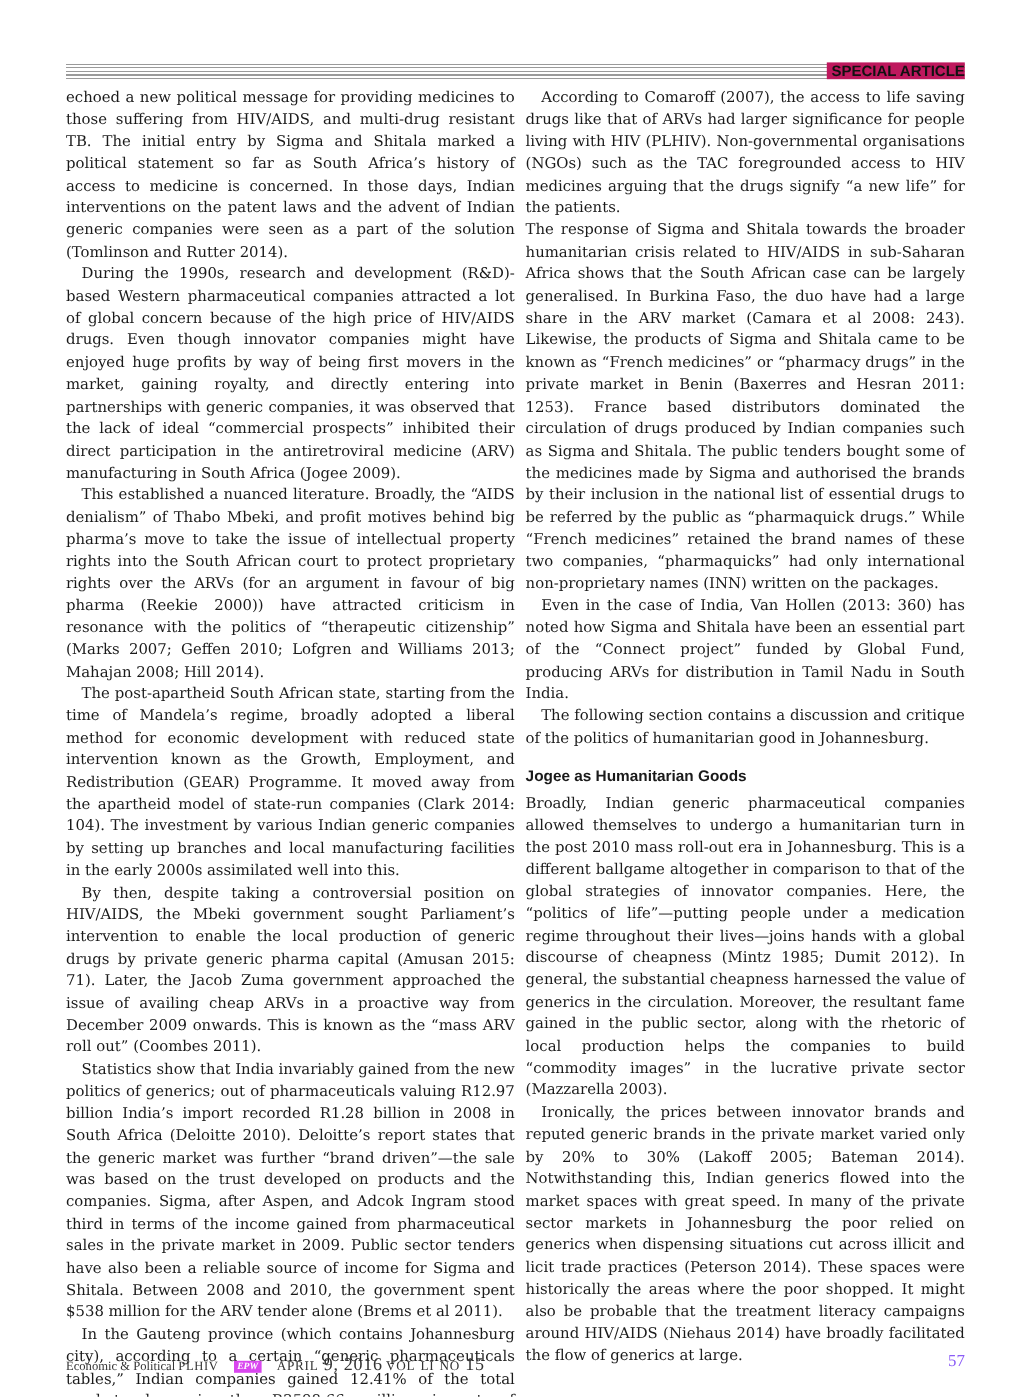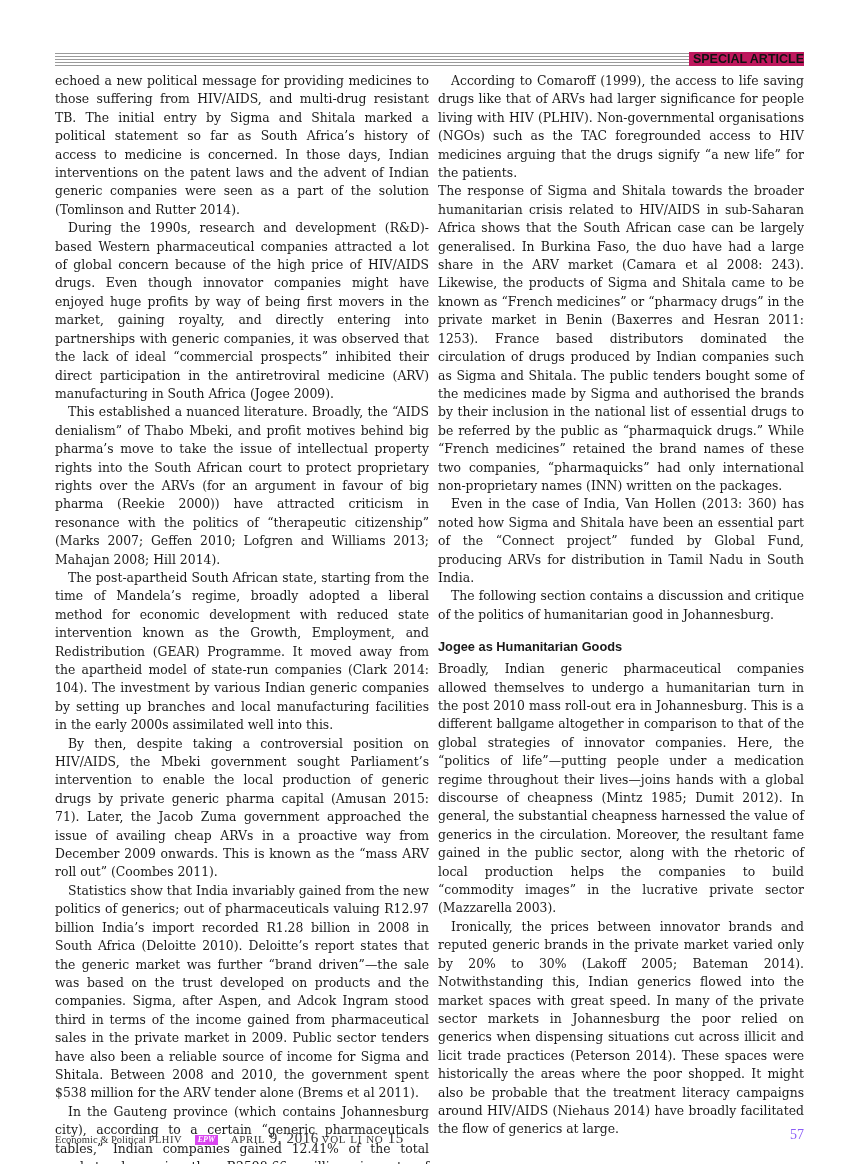--- a/index.html
+++ b/index.html
@@ -35,21 +35,21 @@
   <p class="noindent">echoed a new political message for providing medicines to those suffering from HIV/AIDS, and multi-drug resistant TB. The initial entry by Sigma and Shitala marked a political statement so far as South Africa’s history of access to medicine is concerned. In those days, Indian interventions on the patent laws and the advent of Indian generic companies were seen as a part of the solution (Tomlinson and Rutter 2014).</p>
   <p>During the 1990s, research and development (R&amp;D)-based Western pharmaceutical companies attracted a lot of global concern because of the high price of HIV/AIDS drugs. Even though innovator companies might have enjoyed huge profits by way of being first movers in the market, gaining royalty, and directly entering into partnerships with generic companies, it was observed that the lack of ideal “commercial prospects” inhibited their direct participation in the antiretroviral medicine (ARV) manufacturing in South Africa (Jogee 2009).</p>
   <p>This established a nuanced literature. Broadly, the “AIDS denialism” of Thabo Mbeki, and profit motives behind big pharma’s move to take the issue of intellectual property rights into the South African court to protect proprietary rights over the ARVs (for an argument in favour of big pharma (Reekie 2000)) have attracted criticism in resonance with the politics of “therapeutic citizenship” (Marks 2007; Geffen 2010; Lofgren and Williams 2013; Mahajan 2008; Hill 2014).</p>
   <p>The post-apartheid South African state, starting from the time of Mandela’s regime, broadly adopted a liberal method for economic development with reduced state intervention known as the Growth, Employment, and Redistribution (GEAR) Programme. It moved away from the apartheid model of state-run companies (Clark 2014: 104). The investment by various Indian generic companies by setting up branches and local manufacturing facilities in the early 2000s assimilated well into this.</p>
   <p>By then, despite taking a controversial position on HIV/AIDS, the Mbeki government sought Parliament’s intervention to enable the local production of generic drugs by private generic pharma capital (Amusan 2015: 71). Later, the Jacob Zuma government approached the issue of availing cheap ARVs in a proactive way from December 2009 onwards. This is known as the “mass ARV roll out” (Coombes 2011).</p>
   <p>Statistics show that India invariably gained from the new politics of generics; out of pharmaceuticals valuing R12.97 billion India’s import recorded R1.28 billion in 2008 in South Africa (Deloitte 2010). Deloitte’s report states that the generic market was further “brand driven”—the sale was based on the trust developed on products and the companies. Sigma, after Aspen, and Adcok Ingram stood third in terms of the income gained from pharmaceutical sales in the private market in 2009. Public sector tenders have also been a reliable source of income for Sigma and Shitala. Between 2008 and 2010, the government spent $538 million for the ARV tender alone (Brems et al 2011).</p>
   <p>In the Gauteng province (which contains Johannesburg city), according to a certain “generic pharmaceuticals tables,” Indian companies gained 12.41% of the total market share in the R2598.66 million import of pharmaceuticals, and medical equipment in 2013 (Gauteng Growth Development Agency 2014).</p>
 </div>
 
 <div class="col right">
-  <p>According to Comaroff (1999), the access to life saving drugs like that of ARVs had larger significance for people living with HIV (PLHIV). Non-governmental organisations (NGOs) such as the TAC foregrounded access to HIV medicines arguing that the drugs signify “a new life” for the patients.</p>
+  <p>According to Comaroff (2007), the access to life saving drugs like that of ARVs had larger significance for people living with HIV (PLHIV). Non-governmental organisations (NGOs) such as the TAC foregrounded access to HIV medicines arguing that the drugs signify “a new life” for the patients.</p>
   <p class="noindent">The response of Sigma and Shitala towards the broader humanitarian crisis related to HIV/AIDS in sub-Saharan Africa shows that the South African case can be largely generalised. In Burkina Faso, the duo have had a large share in the ARV market (Camara et al 2008: 243). Likewise, the products of Sigma and Shitala came to be known as “French medicines” or “pharmacy drugs” in the private market in Benin (Baxerres and Hesran 2011: 1253). France based distributors dominated the circulation of drugs produced by Indian companies such as Sigma and Shitala. The public tenders bought some of the medicines made by Sigma and authorised the brands by their inclusion in the national list of essential drugs to be referred by the public as “pharmaquick drugs.” While “French medicines” retained the brand names of these two companies, “pharmaquicks” had only international non-proprietary names (INN) written on the packages.</p>
   <p>Even in the case of India, Van Hollen (2013: 360) has noted how Sigma and Shitala have been an essential part of the “Connect project” funded by Global Fund, producing ARVs for distribution in Tamil Nadu in South India.</p>
   <p>The following section contains a discussion and critique of the politics of humanitarian good in Johannesburg.</p>
   <h3>Jogee as Humanitarian Goods</h3>
   <p class="noindent">Broadly, Indian generic pharmaceutical companies allowed themselves to undergo a humanitarian turn in the post 2010 mass roll-out era in Johannesburg. This is a different ballgame altogether in comparison to that of the global strategies of innovator companies. Here, the “politics of life”—putting people under a medication regime throughout their lives—joins hands with a global discourse of cheapness (Mintz 1985; Dumit 2012). In general, the substantial cheapness harnessed the value of generics in the circulation. Moreover, the resultant fame gained in the public sector, along with the rhetoric of local production helps the companies to build “commodity images” in the lucrative private sector (Mazzarella 2003).</p>
   <p>Ironically, the prices between innovator brands and reputed generic brands in the private market varied only by 20% to 30% (Lakoff 2005; Bateman 2014). Notwithstanding this, Indian generics flowed into the market spaces with great speed. In many of the private sector markets in Johannesburg the poor relied on generics when dispensing situations cut across illicit and licit trade practices (Peterson 2014). These spaces were historically the areas where the poor shopped. It might also be probable that the treatment literacy campaigns around HIV/AIDS (Niehaus 2014) have broadly facilitated the flow of generics at large.</p>
 
 </div>
 
 <div class="footer">

